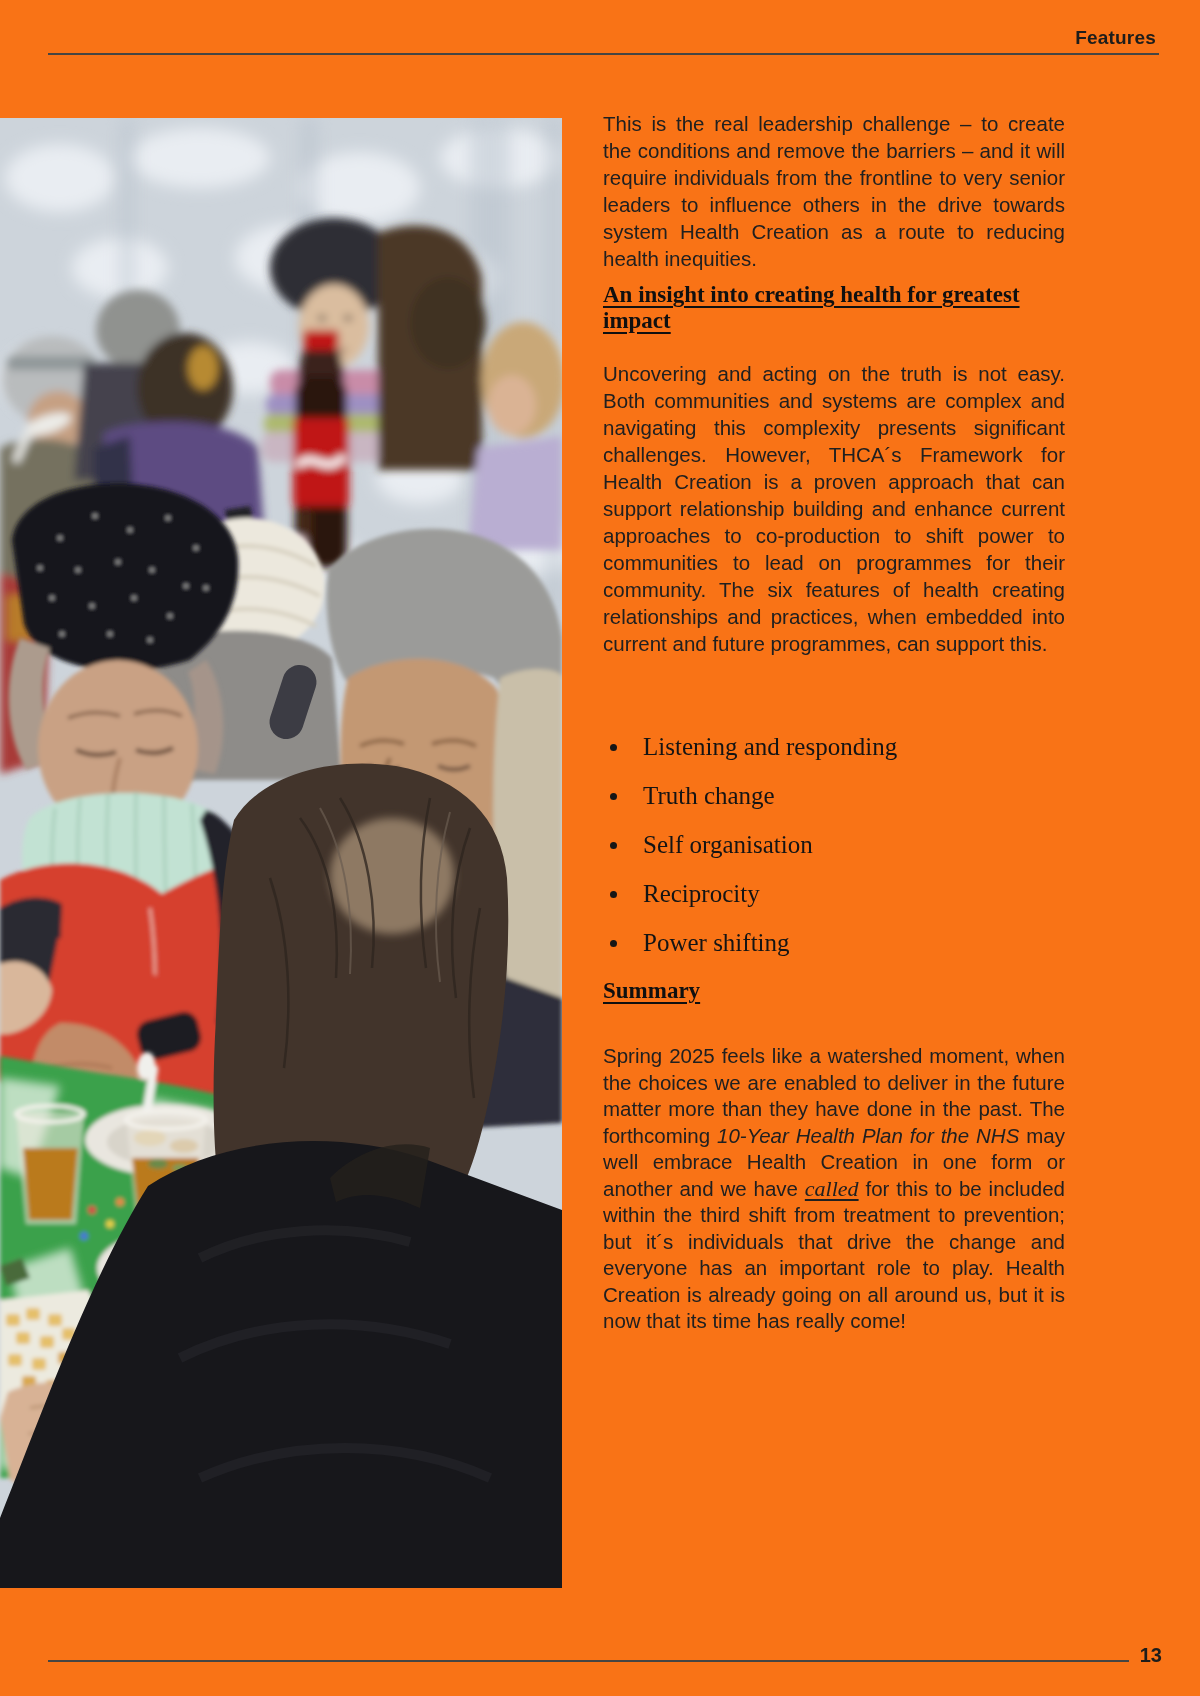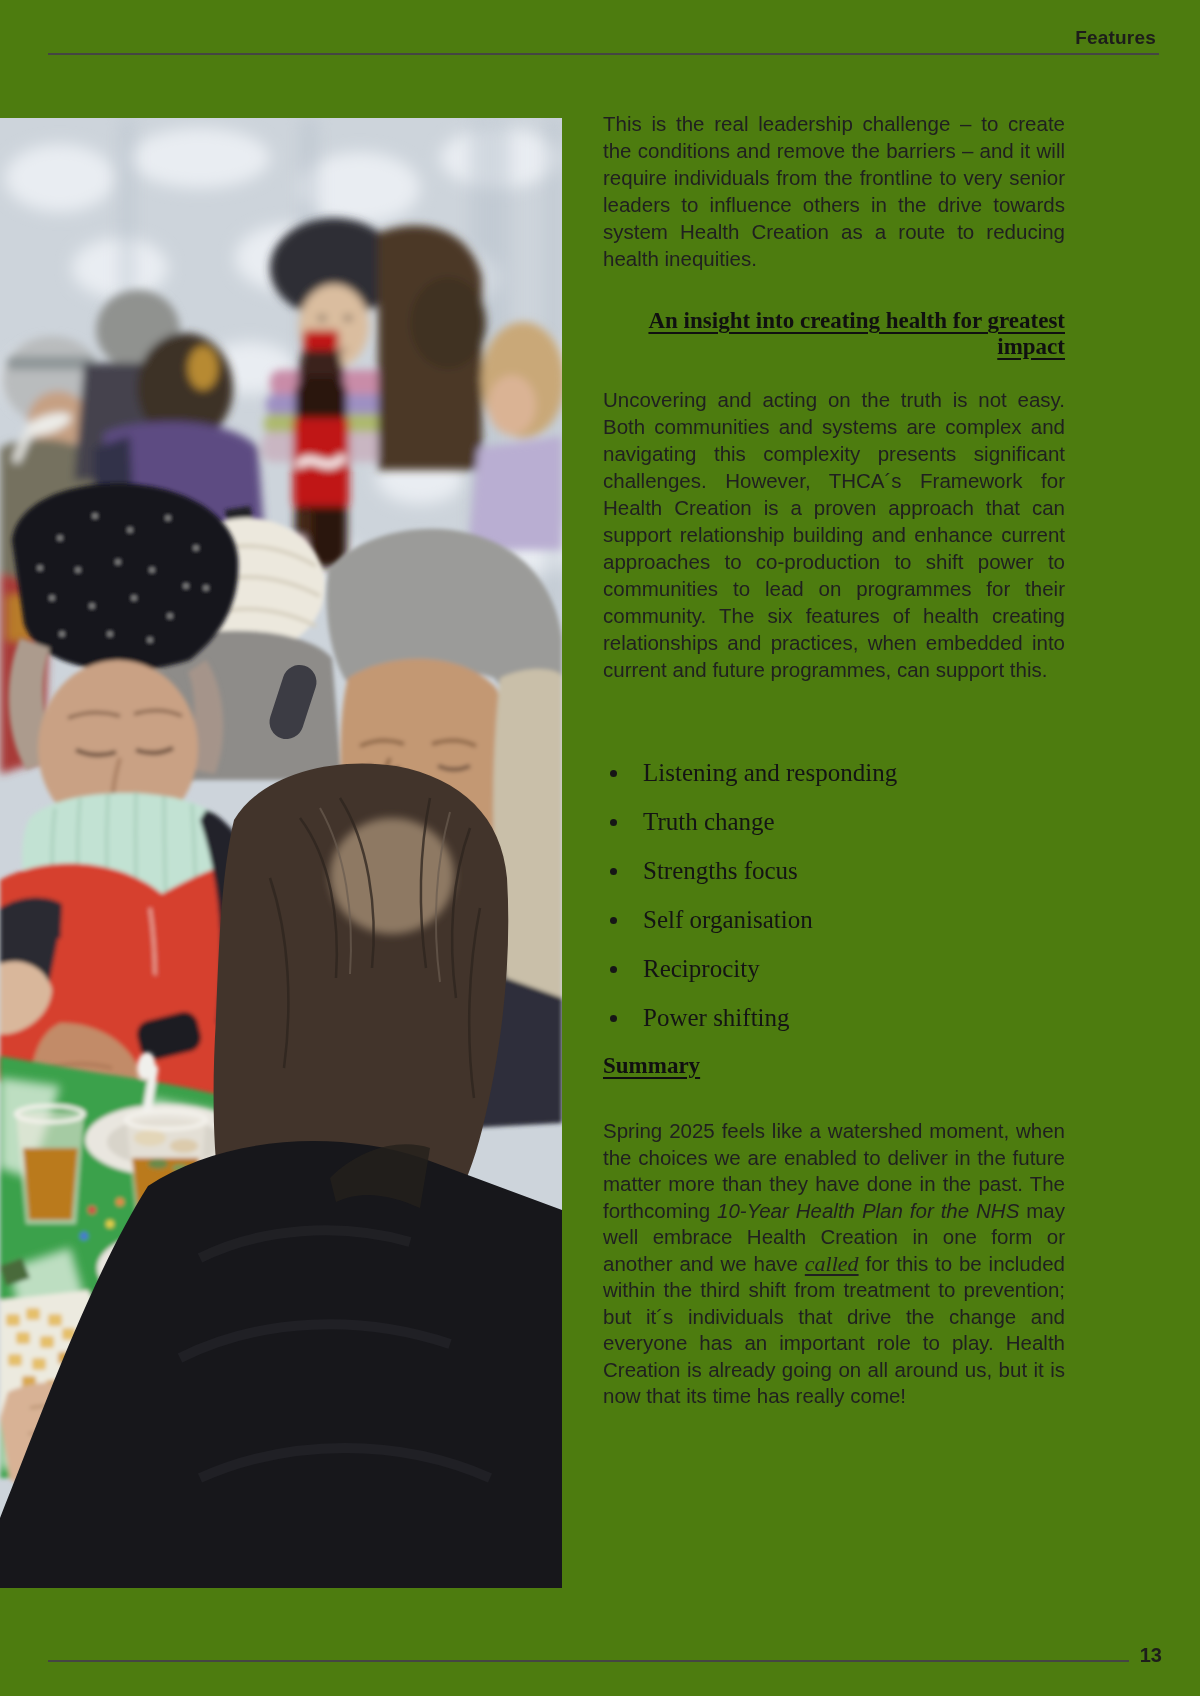--- a/index.html
+++ b/index.html
@@ -1,31 +1,31 @@
 <!DOCTYPE html>
 <html><head>
 <meta charset="utf-8">
 <style>
   html,body{margin:0;padding:0;}
-  .page{position:relative;width:1200px;height:1696px;background:#4d7c0f;
+  .page{position:relative;width:1200px;height:1696px;background:#f97316;
         font-family:"Liberation Sans",sans-serif;color:#1D1D1B;overflow:hidden;}
   .features-label{position:absolute;top:27px;right:44px;font-size:19px;font-weight:bold;letter-spacing:.2px;}
   .rule{position:absolute;background:#454543;height:1.8px;}
   .rule.top{left:48px;right:41px;top:53px;}
   .rule.bottom{left:48px;right:71px;top:1660px;}
   .page-number{position:absolute;top:1644px;right:38px;font-size:20px;font-weight:bold;}
   .photo{position:absolute;left:0;top:118px;width:562px;height:1470px;margin:0;overflow:hidden;}
   .photo svg{display:block;width:562px;height:1470px;}
   .article{position:absolute;left:603px;top:110px;width:462px;}
   p.body{margin:0;font-size:20.5px;line-height:27px;text-align:justify;color:#202020;}
   p.body.last{line-height:26.5px;}
   h2.serif-heading{margin:0;font-family:"Liberation Serif",serif;font-size:23px;line-height:26px;
         font-weight:bold;color:#101010;text-decoration:underline;text-decoration-thickness:2px;
         text-underline-offset:4px;}
-  h2.h-insight{margin-top:36px;text-align:right;}
+  h2.h-insight{margin-top:10px;}
   h2.h-summary{}
   p.p-uncovering{margin-top:26px;}
   p.p-summary{margin-top:39px;}
   ul.features-list{list-style:none;margin:76px 0 0 0;padding:0;
         font-family:"Liberation Serif",serif;font-size:25px;color:#141414;}
   ul.features-list li{position:relative;padding-left:40px;line-height:28px;margin-bottom:21px;}
   ul.features-list li::before{content:"";position:absolute;left:7px;top:11px;width:7px;height:7px;
         border-radius:50%;background:#161616;}
   .italic-link{font-style:italic;text-decoration:underline;text-underline-offset:5px;text-decoration-thickness:1.5px;}
   .italic{font-style:italic;}
@@ -328,21 +328,20 @@
   <main class="article">
     <p class="body">This is the real leadership challenge – to create the conditions and remove the barriers – and it will require individuals from the frontline to very senior leaders to influence others in the drive towards system Health Creation as a route to reducing health inequities.</p>
 
     <h2 class="serif-heading h-insight">An insight into creating health for greatest impact</h2>
 
     <p class="body p-uncovering">Uncovering and acting on the truth is not easy. Both communities and systems are complex and navigating this complexity presents significant challenges. However, THCA´s  Framework for Health Creation is a proven approach that can support relationship building and enhance current approaches to co-production to shift power to communities to lead on programmes for their community. The six features of health creating relationships and practices, when embedded into current and future programmes, can support this.</p>
 
     <ul class="features-list">
       <li><span>Listening and responding</span></li>
       <li><span>Truth change</span></li>
-      <li><span>Strengths focus</span></li>
       <li><span>Self organisation</span></li>
       <li><span>Reciprocity</span></li>
       <li><span>Power shifting</span></li>
     </ul>
 
     <h2 class="serif-heading h-summary">Summary</h2>
 
     <p class="body last p-summary"><span>Spring 2025 feels like a watershed moment, when the choices we are enabled to deliver in the future matter more than they have done in the past. The forthcoming </span><span class="italic">10-Year Health Plan for the NHS</span><span> may well embrace Health Creation in one form or another and we have </span><a class="called-link">called</a><span> for this to be included within the third shift from treatment to prevention; but it´s individuals that drive the change and everyone has an important role to play. Health Creation is already going on all around us, but it is now that its time has really come!</span></p>
   </main>
 

